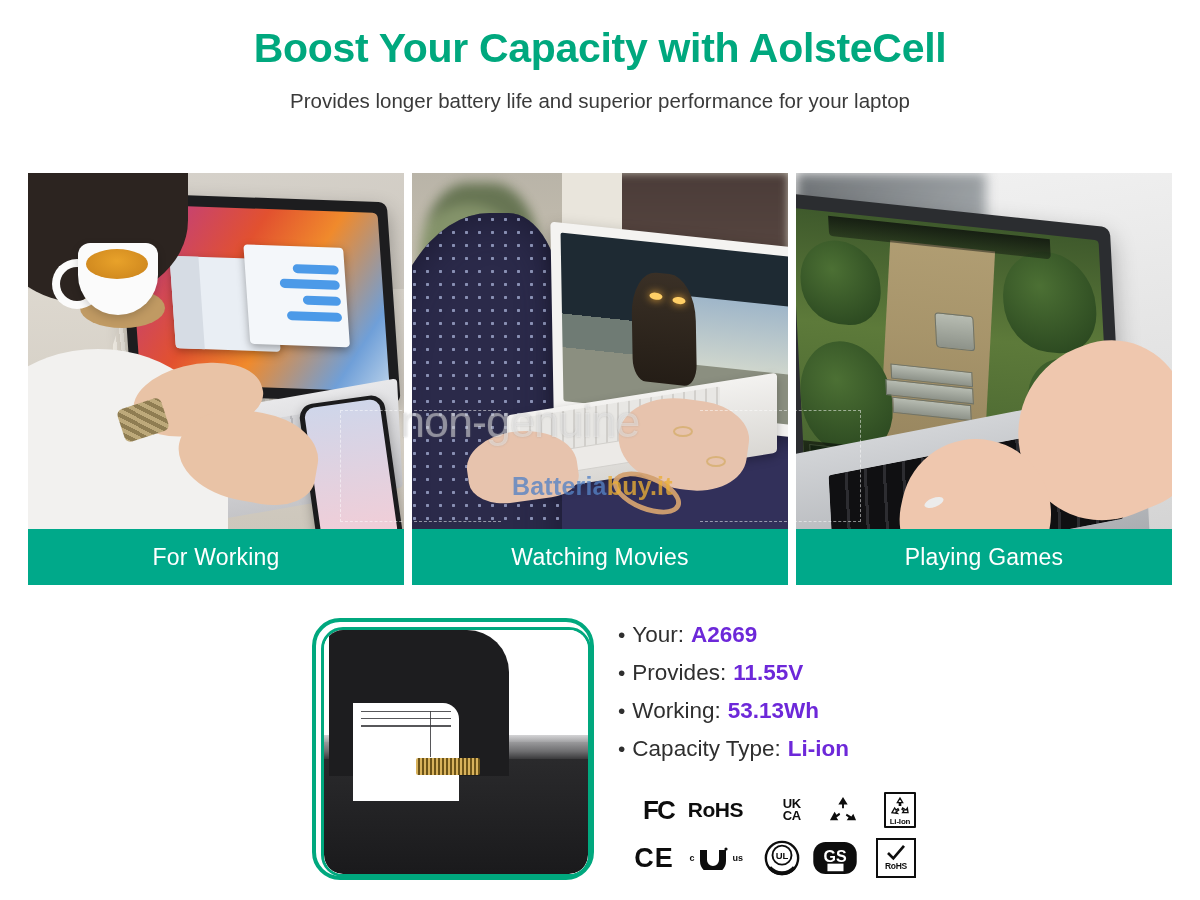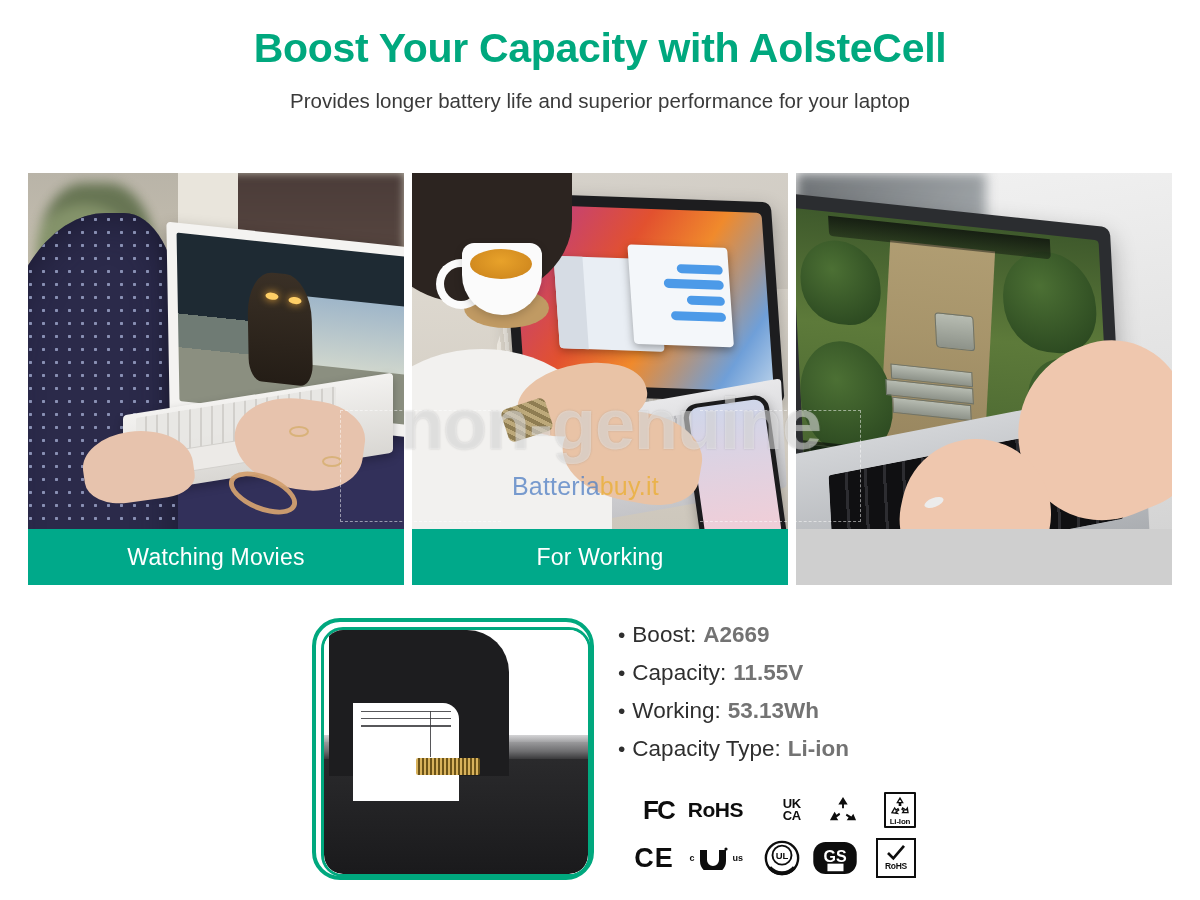--- a/index.html
+++ b/index.html
@@ -174,26 +174,26 @@
   .s3 .handR3{position:absolute;right:-20px;bottom:10px;width:175px;height:175px;
      background:#efc7ae;border-radius:55% 45% 40% 50%;transform:rotate(-22deg);}
   .s3 .handL3{position:absolute;left:105px;bottom:-60px;width:150px;height:150px;
      background:#efc7ae;border-radius:50% 50% 45% 45%;transform:rotate(12deg);}
   .s3 .ring3{position:absolute;left:128px;bottom:22px;width:20px;height:9px;
      background:#ececec;border-radius:50%;transform:rotate(-20deg);}
 
   
   .wm{position:absolute;left:0;top:0;width:1200px;height:900px;pointer-events:none;}
   .wm-main{
-    position:absolute;left:400px;top:383px;font-size:72px;font-weight:bold;
+    position:absolute;left:400px;top:396px;font-size:45px;font-weight:normal;
     color:rgba(255,255,255,.42);letter-spacing:-1px;
     text-shadow:0 0 2px rgba(120,120,120,.35);
   }
   .wm-sub{
-    position:absolute;left:512px;top:472px;font-size:25px;font-weight:normal;
+    position:absolute;left:512px;top:472px;font-size:25px;font-weight:bold;
     letter-spacing:.2px;
   }
   .wm-sub .b1{color:rgba(84,129,196,.78);}
   .wm-sub .b2{color:rgba(235,174,52,.78);}
   .wm-dash{position:absolute;border:1px dashed rgba(255,255,255,.5);}
 
   
   .bottom{position:absolute;left:0;top:600px;width:1200px;height:300px;}
   .prod-frame{
     position:absolute;left:312px;top:18px;width:282px;height:262px;
@@ -216,21 +216,21 @@
   .bat .cable-cut{position:absolute;left:11%;top:30%;width:40%;height:40%;
      background:#ffffff;border-radius:0 16px 0 0;}
   .bat .trace{position:absolute;background:#3a3a3d;height:1.5px;opacity:.85;}
   .bat .conn{position:absolute;left:35%;bottom:40.5%;width:24%;height:7%;
      background:linear-gradient(180deg,#c9a24a,#8a6d25);border-radius:2px;
      background-image:repeating-linear-gradient(90deg,#d8b25c 0 2px,#6d5418 2px 4px);}
 
   .specs{position:absolute;left:618px;top:22px;width:330px;}
   .spec-row{display:flex;align-items:baseline;font-size:22.5px;color:#2f2f2f;margin-bottom:12px;}
   .spec-bullet{font-size:21px;color:#2f2f2f;margin-right:7px;line-height:1;}
-  .spec-val{color:#737373;font-weight:bold;margin-left:7px;}
+  .spec-val{color:#6d28d9;font-weight:bold;margin-left:7px;}
 
   .certs{position:absolute;left:616px;top:186px;width:300px;}
   .cert-row{display:flex;align-items:center;gap:0;height:48px;}
   .cert{width:60px;height:44px;display:flex;align-items:center;justify-content:flex-end;
      color:#0d0d0d;}
   .cert svg{display:block;}
   .cert-fc{font-size:26px;font-weight:bold;letter-spacing:-2px;}
   .cert-rohs{font-size:21px;font-weight:bold;letter-spacing:-.5px;}
   .ukca{font-size:13px;font-weight:bold;line-height:.95;text-align:left;letter-spacing:-.5px;}
   .liion-box{border:2px solid #0d0d0d;padding:2px 3px 0 3px;text-align:center;border-radius:1px;}
@@ -248,20 +248,56 @@
 
   <div class="header">
     <h1 class="title">Boost Your Capacity with AolsteCell</h1>
     <p class="subtitle">Provides longer battery life and superior performance for your laptop</p>
   </div>
 
   <div class="panels">
 
     <div class="panel">
       <div class="panel-photo">
+        <div class="s2">
+          <div class="rug"></div>
+          <div class="fringe"></div>
+          <div class="lid"></div>
+          <div class="disp">
+            <div class="win1">
+                <div class="side"></div>
+              </div>
+            <div class="win2">
+              <div class="bub" style="top:18%;width:46%"></div>
+              <div class="bub" style="top:34%;width:60%"></div>
+              <div class="bub" style="top:50%;width:38%"></div>
+              <div class="bub" style="top:66%;width:55%"></div>
+            </div>
+          </div>
+          <div class="body"></div>
+          <div class="kb2"></div>
+          <div class="phone"></div>
+            <div class="phone-scr"></div>
+          <div class="head"></div>
+          <div class="coaster"></div>
+          <div class="handle"></div>
+          <div class="cup"></div>
+          <div class="tea"></div>
+          <div class="armL"></div>
+          <div class="shoulder"></div>
+          <div class="handL"></div>
+          <div class="handR"></div>
+          <div class="watch"></div>
+        </div>
+      </div>
+      <div class="panel-caption">For Working</div>
+    </div>
+
+    <div class="panel">
+      <div class="panel-photo">
         <div class="s1">
           <div class="bg-dark"></div>
           <div class="bg-wall"></div>
           <div class="bg-pillar"></div>
           <div class="bg-foliage"></div>
           <div class="lap"></div>
           <div class="person"></div>
             <div class="dots"></div>
           <div class="screen"></div>
           <div class="screen-inner">
@@ -274,56 +310,20 @@
           <div class="kb"></div>
           <div class="tp"></div>
           <div class="hand-a"></div>
           <div class="hand-b"></div>
           <div class="ring" style="right:95px;bottom:92px;"></div>
           <div class="ring" style="right:62px;bottom:62px;"></div>
           <div class="bracelet"></div>
         </div>
       </div>
       <div class="panel-caption">Watching Movies</div>
-    </div>
-
-    <div class="panel">
-      <div class="panel-photo">
-        <div class="s2">
-          <div class="rug"></div>
-          <div class="fringe"></div>
-          <div class="lid"></div>
-          <div class="disp">
-            <div class="win1">
-                <div class="side"></div>
-              </div>
-            <div class="win2">
-              <div class="bub" style="top:18%;width:46%"></div>
-              <div class="bub" style="top:34%;width:60%"></div>
-              <div class="bub" style="top:50%;width:38%"></div>
-              <div class="bub" style="top:66%;width:55%"></div>
-            </div>
-          </div>
-          <div class="body"></div>
-          <div class="kb2"></div>
-          <div class="phone"></div>
-            <div class="phone-scr"></div>
-          <div class="head"></div>
-          <div class="coaster"></div>
-          <div class="handle"></div>
-          <div class="cup"></div>
-          <div class="tea"></div>
-          <div class="armL"></div>
-          <div class="shoulder"></div>
-          <div class="handL"></div>
-          <div class="handR"></div>
-          <div class="watch"></div>
-        </div>
-      </div>
-      <div class="panel-caption">For Working</div>
     </div>
 
     <div class="panel">
       <div class="panel-photo">
         <div class="s3">
           <div class="desk"></div>
           <div class="blur-top"></div>
           <div class="lid3"></div>
           <div class="game">
             <div class="g-path"></div>
@@ -340,20 +340,21 @@
             <div class="g-map"></div>
             <div class="g-bar"></div>
           </div>
           <div class="base3"></div>
           <div class="kb3"></div>
           <div class="handR3"></div>
           <div class="handL3"></div>
           <div class="ring3"></div>
         </div>
       </div>
+      <div class="panel-caption">Playing Games</div>
     </div>
   </div>
 
   <div class="wm">
     <div class="wm-dash" style="left:340px;top:410px;width:160px;height:110px;border-right:none;"></div>
     <div class="wm-dash" style="left:700px;top:410px;width:160px;height:110px;border-left:none;"></div>
     <div class="wm-main">non-genuine</div>
     <div class="wm-sub">
       <span class="b1">Batteria</span><span class="b2">buy</span><span class="b2">.it</span>
     </div>
@@ -374,26 +375,26 @@
           <div class="trace" style="left:14%;top:39%;width:34%"></div>
           <div class="trace" style="left:40%;top:33%;width:1.5px;height:19%"></div>
           <div class="conn"></div>
         </div>
       </div>
     </div>
 
     <div class="specs">
       <div class="spec-row">
         <span class="spec-bullet">•</span>
-        <span>Boost:</span>
+        <span>Your:</span>
         <span class="spec-val">A2669</span>
       </div>
       <div class="spec-row">
         <span class="spec-bullet">•</span>
-        <span>Capacity:</span>
+        <span>Provides:</span>
         <span class="spec-val">11.55V</span>
       </div>
       <div class="spec-row">
         <span class="spec-bullet">•</span>
         <span>Working:</span>
         <span class="spec-val">53.13Wh</span>
       </div>
       <div class="spec-row">
         <span class="spec-bullet">•</span>
         <span>Capacity Type:</span>

